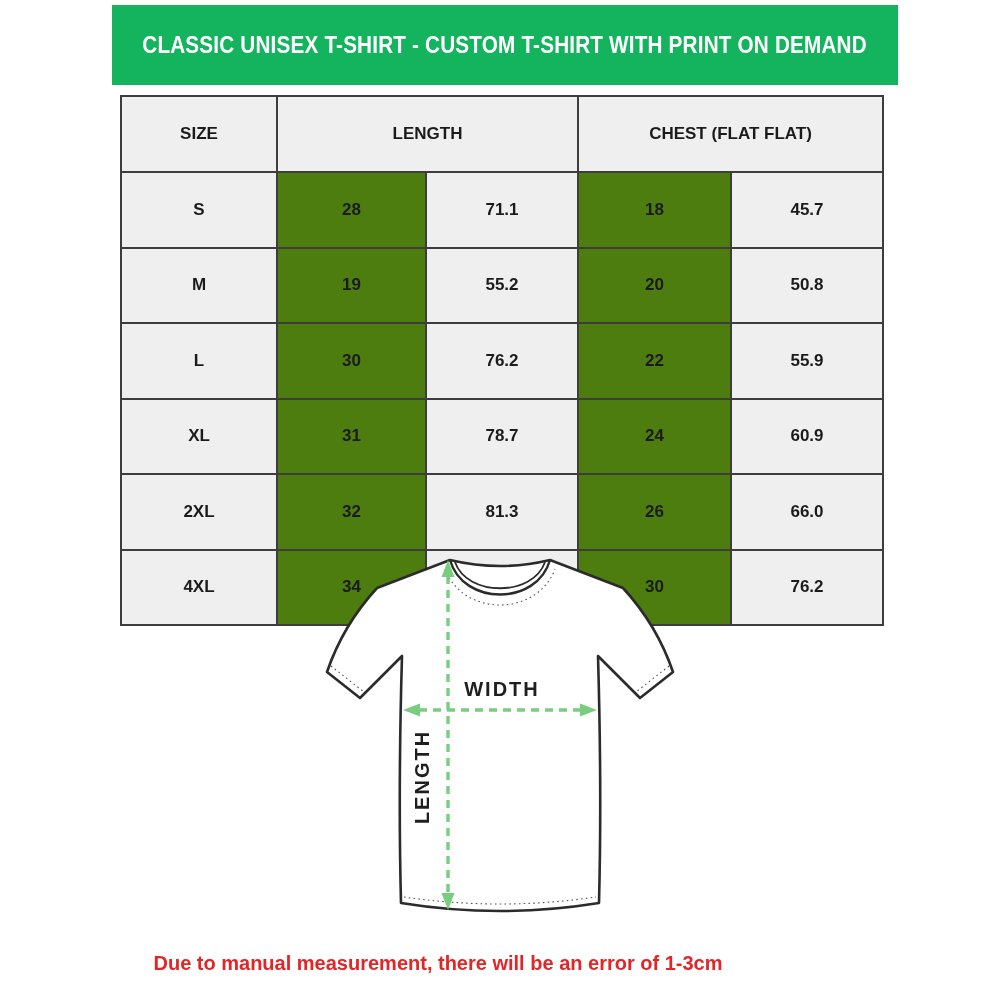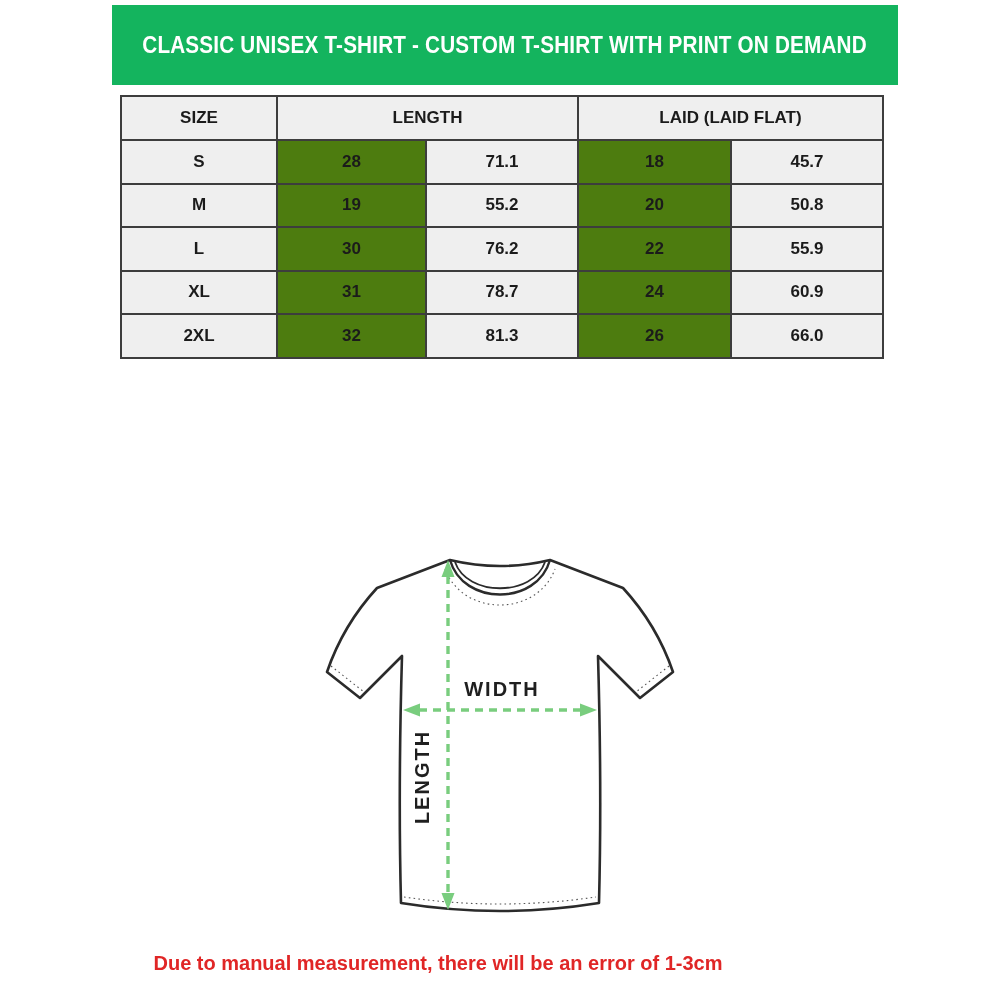--- a/index.html
+++ b/index.html
@@ -21,21 +21,21 @@
   }
 
   
   .chart-wrap{position:absolute;left:120px;top:95px;}
   table.size-chart{
     border-collapse:collapse;table-layout:fixed;
     font-weight:700;color:#1b1b1b;
   }
   table.size-chart th,table.size-chart td{
     border:2px solid #3d3d3d;text-align:center;vertical-align:middle;
-    font-size:17px;padding:0;
+    font-size:17px;padding:16px;
   }
   table.size-chart th{background:#efefef;height:42px;}
   table.size-chart td{height:41.5px;background:#4d7c0f;}
   td.c-gray{background:#efefef !important;}
   col.c-size{width:156px;} col.c-li{width:149px;} col.c-lc{width:152px;}
   col.c-ci{width:153px;} col.c-cc{width:152px;}
 
   
   .tshirt-diagram{position:absolute;left:305px;top:545px;width:390px;height:390px;}
   .shirt-line{fill:#ffffff;stroke:#2b2b2b;stroke-width:2.6;stroke-linejoin:round;}
@@ -68,21 +68,21 @@
       <col class="c-size">
         <col class="c-li">
         <col class="c-lc">
         <col class="c-ci">
         <col class="c-cc">
     </colgroup>
     <thead>
       <tr>
         <th>SIZE</th>
         <th colspan="2">LENGTH</th>
-        <th colspan="2">LAID (LAID FLAT)</th>
+        <th colspan="2">CHEST (FLAT FLAT)</th>
       </tr>
     </thead>
     <tbody>
       <tr>
         <td class="c-gray">S</td>
         <td>28</td>
         <td class="c-gray">71.1</td>
         <td>18</td>
         <td class="c-gray">45.7</td>
       </tr>
@@ -106,20 +106,27 @@
         <td class="c-gray">78.7</td>
         <td>24</td>
         <td class="c-gray">60.9</td>
       </tr>
       <tr>
         <td class="c-gray">2XL</td>
         <td>32</td>
         <td class="c-gray">81.3</td>
         <td>26</td>
         <td class="c-gray">66.0</td>
+      </tr>
+      <tr>
+        <td class="c-gray">4XL</td>
+        <td>34</td>
+        <td class="c-gray">86.3</td>
+        <td>30</td>
+        <td class="c-gray">76.2</td>
       </tr>
     </tbody>
   </table>
 </div>
 
 <svg class="tshirt-diagram" viewBox="0 0 390 390">
 
   <g>
     <path class="shirt-line" d="
       M145,15

